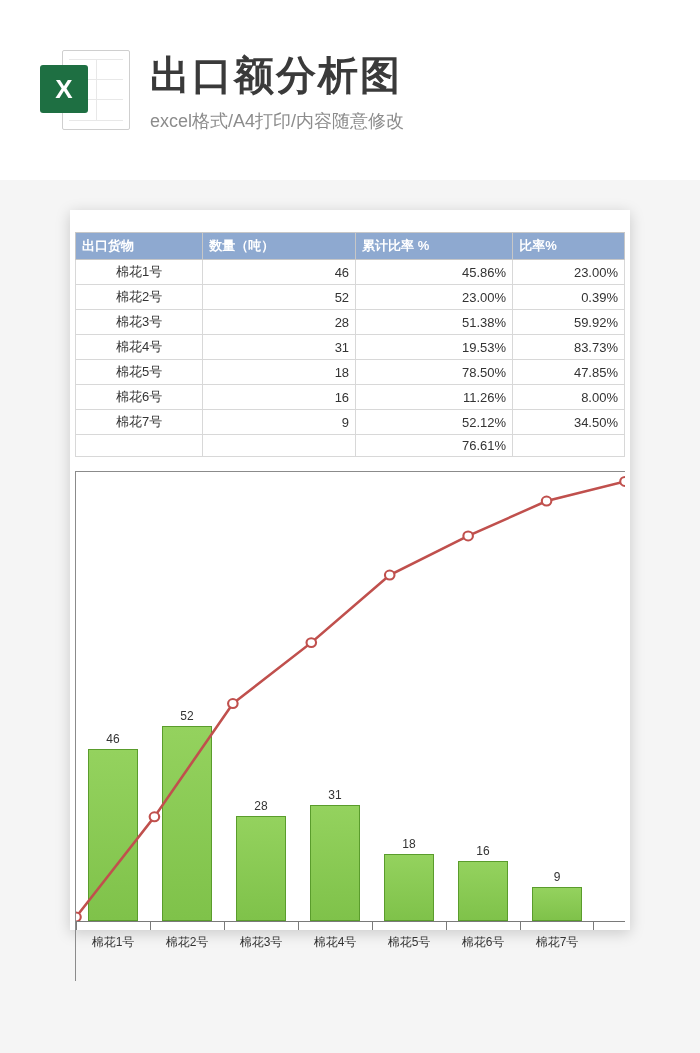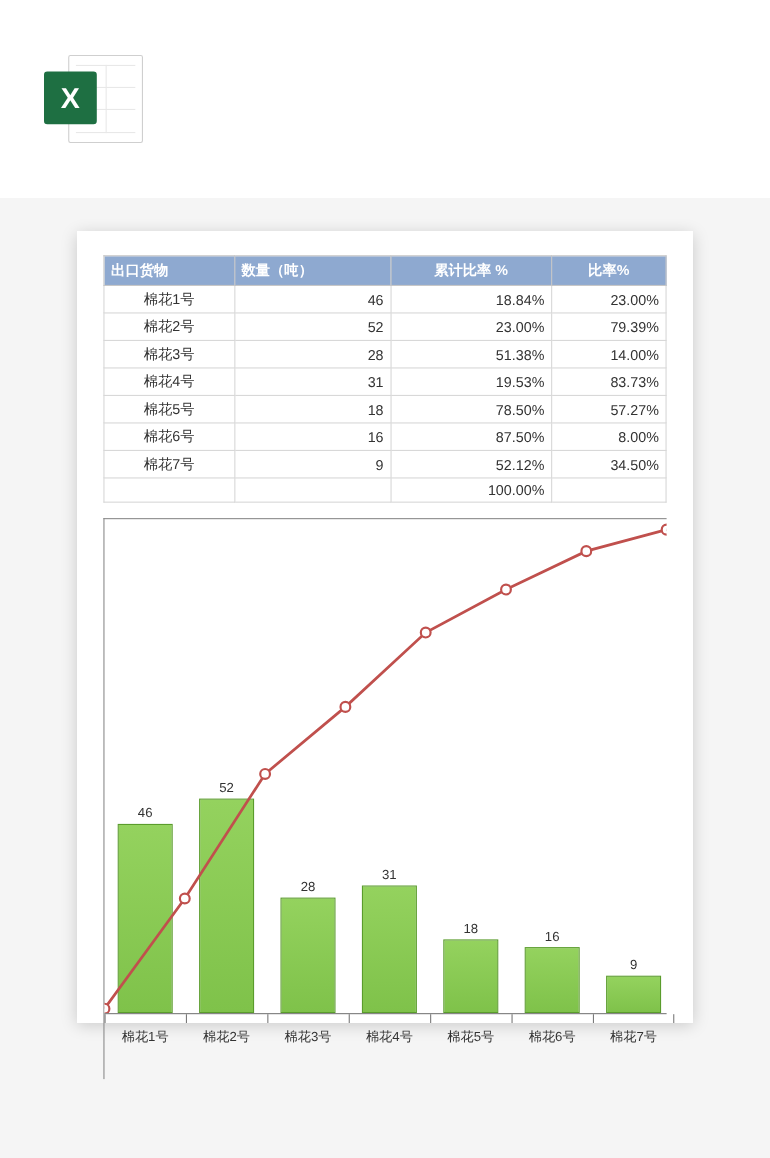--- a/index.html
+++ b/index.html
@@ -71,37 +71,37 @@
     color: #8c8c8c;
     margin-top: 6px;
   }
 
   .page {
     margin: 30px auto 0;
     width: 560px;
     height: 720px;
     background: #fff;
     box-shadow: 0 3px 14px rgba(0,0,0,0.18);
-    padding: 22px 24px;
+    padding: 22px 5px;
   }
 
   table.data {
     width: 100%;
     border-collapse: collapse;
     font-size: 13px;
   }
   table.data th {
     background: #8ea9d0;
     color: #fff;
     font-weight: 600;
     padding: 4px 6px;
     border: 1px solid #c7c7c7;
   }
   table.data th.left { text-align: left; }
-  table.data th.right { text-align: center; }
+  table.data th.right { text-align: left; }
   table.data td {
     border: 1px solid #d8d8d8;
     padding: 3px 6px;
     color: #333;
   }
   table.data td.c1 { text-align: center; }
   table.data td.num { text-align: right; }
 
   .chart-box {
     margin-top: 14px;
@@ -151,83 +151,87 @@
   }
   svg.line { position: absolute; left:0; top:0; width:100%; height:100%; pointer-events:none; }
 </style>
 </head>
 <body>
 
 <div class="hero">
   <div class="excel-icon">
     <div class="sheet"></div>
     <div class="badge">X</div>
+  </div>
+  <div class="hero-text">
+    <div class="title">出口额分析图</div>
+    <div class="subtitle">excel格式/A4打印/内容随意修改</div>
   </div>
 </div>
 
 <div class="page">
 
   <table class="data">
     <thead>
       <tr>
         <th class="left">出口货物</th>
         <th class="left">数量（吨）</th>
         <th class="right">累计比率 %</th>
         <th class="right">比率%</th>
       </tr>
     </thead>
     <tbody id="tbody">
         <tr>
           <td class="c1">棉花1号</td>
           <td class="num">46</td>
-          <td class="num">18.84%</td>
+          <td class="num">45.86%</td>
           <td class="num">23.00%</td>
         </tr>
         <tr>
           <td class="c1">棉花2号</td>
           <td class="num">52</td>
           <td class="num">23.00%</td>
-          <td class="num">79.39%</td>
+          <td class="num">0.39%</td>
         </tr>
         <tr>
           <td class="c1">棉花3号</td>
           <td class="num">28</td>
           <td class="num">51.38%</td>
-          <td class="num">14.00%</td>
+          <td class="num">59.92%</td>
         </tr>
         <tr>
           <td class="c1">棉花4号</td>
           <td class="num">31</td>
           <td class="num">19.53%</td>
           <td class="num">83.73%</td>
         </tr>
         <tr>
           <td class="c1">棉花5号</td>
           <td class="num">18</td>
           <td class="num">78.50%</td>
-          <td class="num">57.27%</td>
+          <td class="num">47.85%</td>
         </tr>
         <tr>
           <td class="c1">棉花6号</td>
           <td class="num">16</td>
-          <td class="num">87.50%</td>
+          <td class="num">11.26%</td>
           <td class="num">8.00%</td>
         </tr>
         <tr>
           <td class="c1">棉花7号</td>
           <td class="num">9</td>
           <td class="num">52.12%</td>
           <td class="num">34.50%</td>
         </tr>
       </tbody>
     <tfoot>
       <tr>
         <td class="c1"></td>
         <td class="num"></td>
-        <td class="num">100.00%</td>
+        <td class="num">76.61%</td>
         <td class="num"></td>
       </tr>
     </tfoot>
   </table>
 
   <div class="chart-box">
     <div class="plot" id="plot">
         <div class="bar" style="left: 11.84px; width: 50.32px; height: 172.5px;">
           <div class="bar-label">46</div>
         </div>

